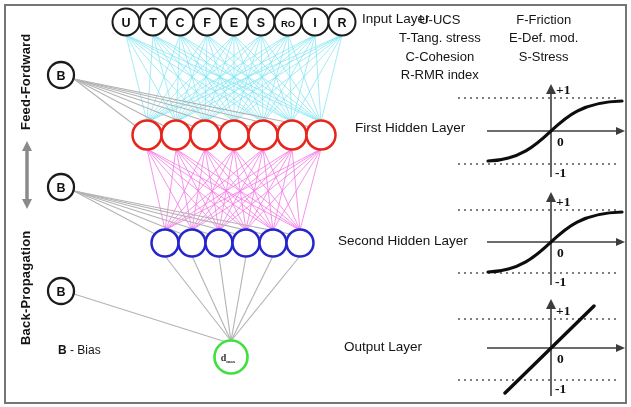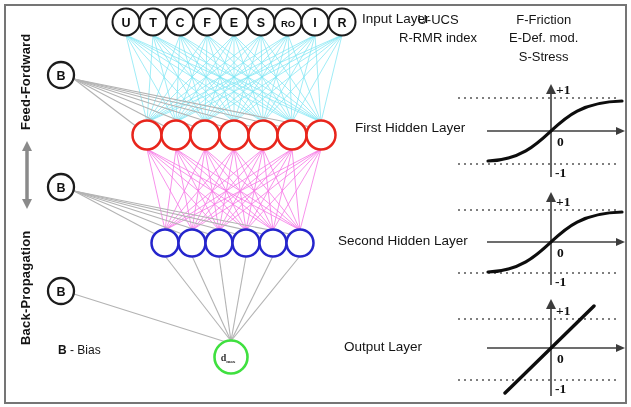--- a/index.html
+++ b/index.html
@@ -226,20 +226,22 @@
 
   <div class="lbl" style="left:58px;top:343px;font-size:12px;">
     <b>B</b>
     <span>- Bias</span>
   </div>
 
   <div class="lbl bold" style="left:362px;top:11px;font-size:13.5px;">Input Layer</div>
 
   <div class="lbl legend-col" style="left:399px;top:11px;">
     <div>U-UCS</div>
+    <div>T-Tang. stress</div>
+    <div>C-Cohesion</div>
     <div>R-RMR index</div>
   </div>
   <div class="lbl bold" style="left:355px;top:120px;font-size:13.5px;">First Hidden Layer</div>
 
   <div class="lbl legend-col" style="left:509px;top:11px;">
     <div>F-Friction</div>
     <div>E-Def. mod.</div>
     <div>S-Stress</div>
   </div>
   <div class="lbl bold" style="left:338px;top:233px;font-size:13.5px;text-align:right;">Second Hidden Layer</div>

